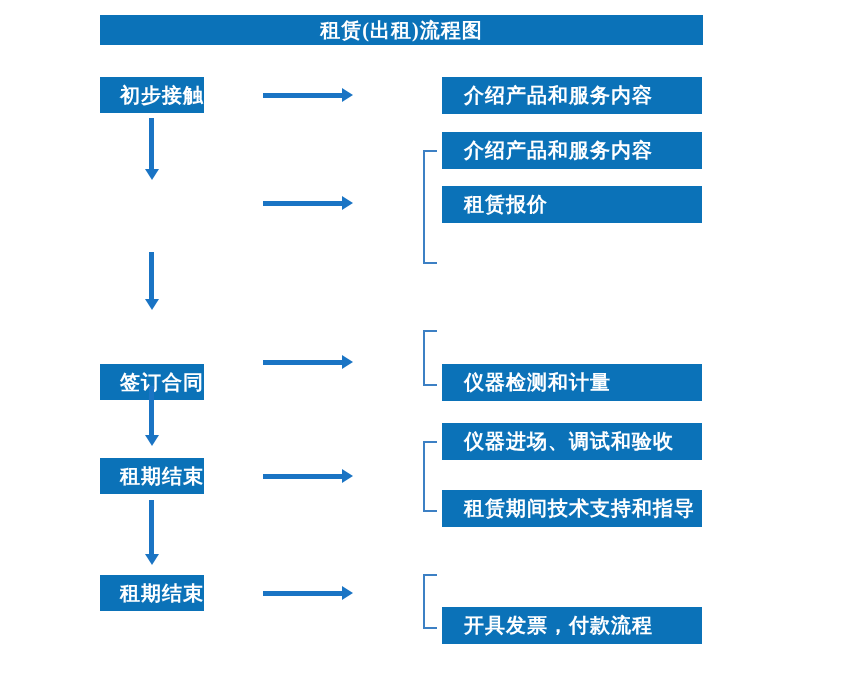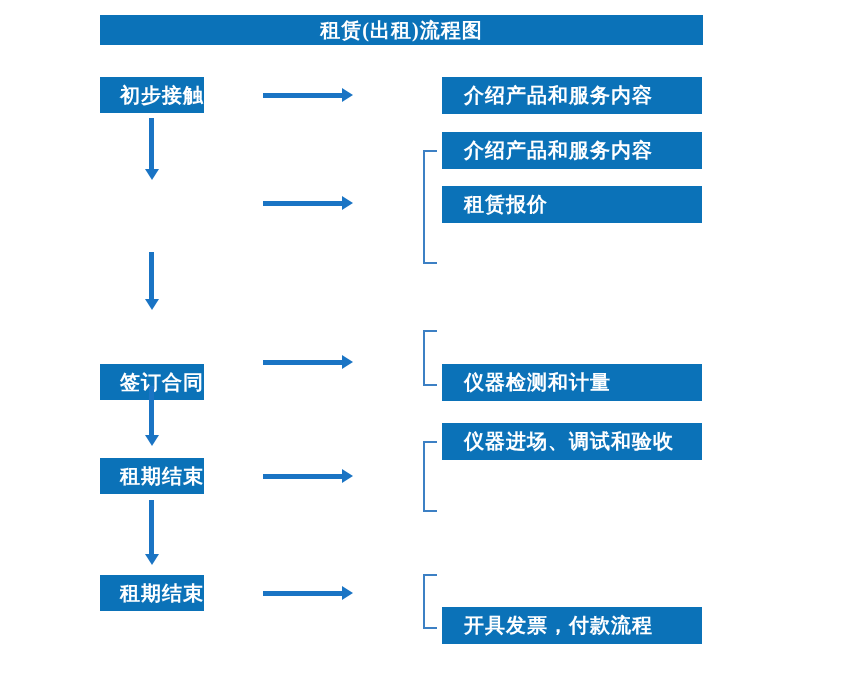--- a/index.html
+++ b/index.html
@@ -109,15 +109,16 @@
   <div class="bracket bk2"></div>
   <div class="bracket bk3"></div>
   <div class="bracket bk4"></div>
   <div class="bracket bk5"></div>
 
   <div class="blue-box right-box rb1">介绍产品和服务内容</div>
   <div class="blue-box right-box rb2">介绍产品和服务内容</div>
   <div class="blue-box right-box rb3">租赁报价</div>
   <div class="blue-box right-box rb6">仪器检测和计量</div>
   <div class="blue-box right-box rb7">仪器进场、调试和验收</div>
+  <div class="blue-box right-box rb8">租赁期间技术支持和指导</div>
   <div class="blue-box right-box rb10">开具发票，付款流程</div>
 
 </div>
 
 </body></html>

